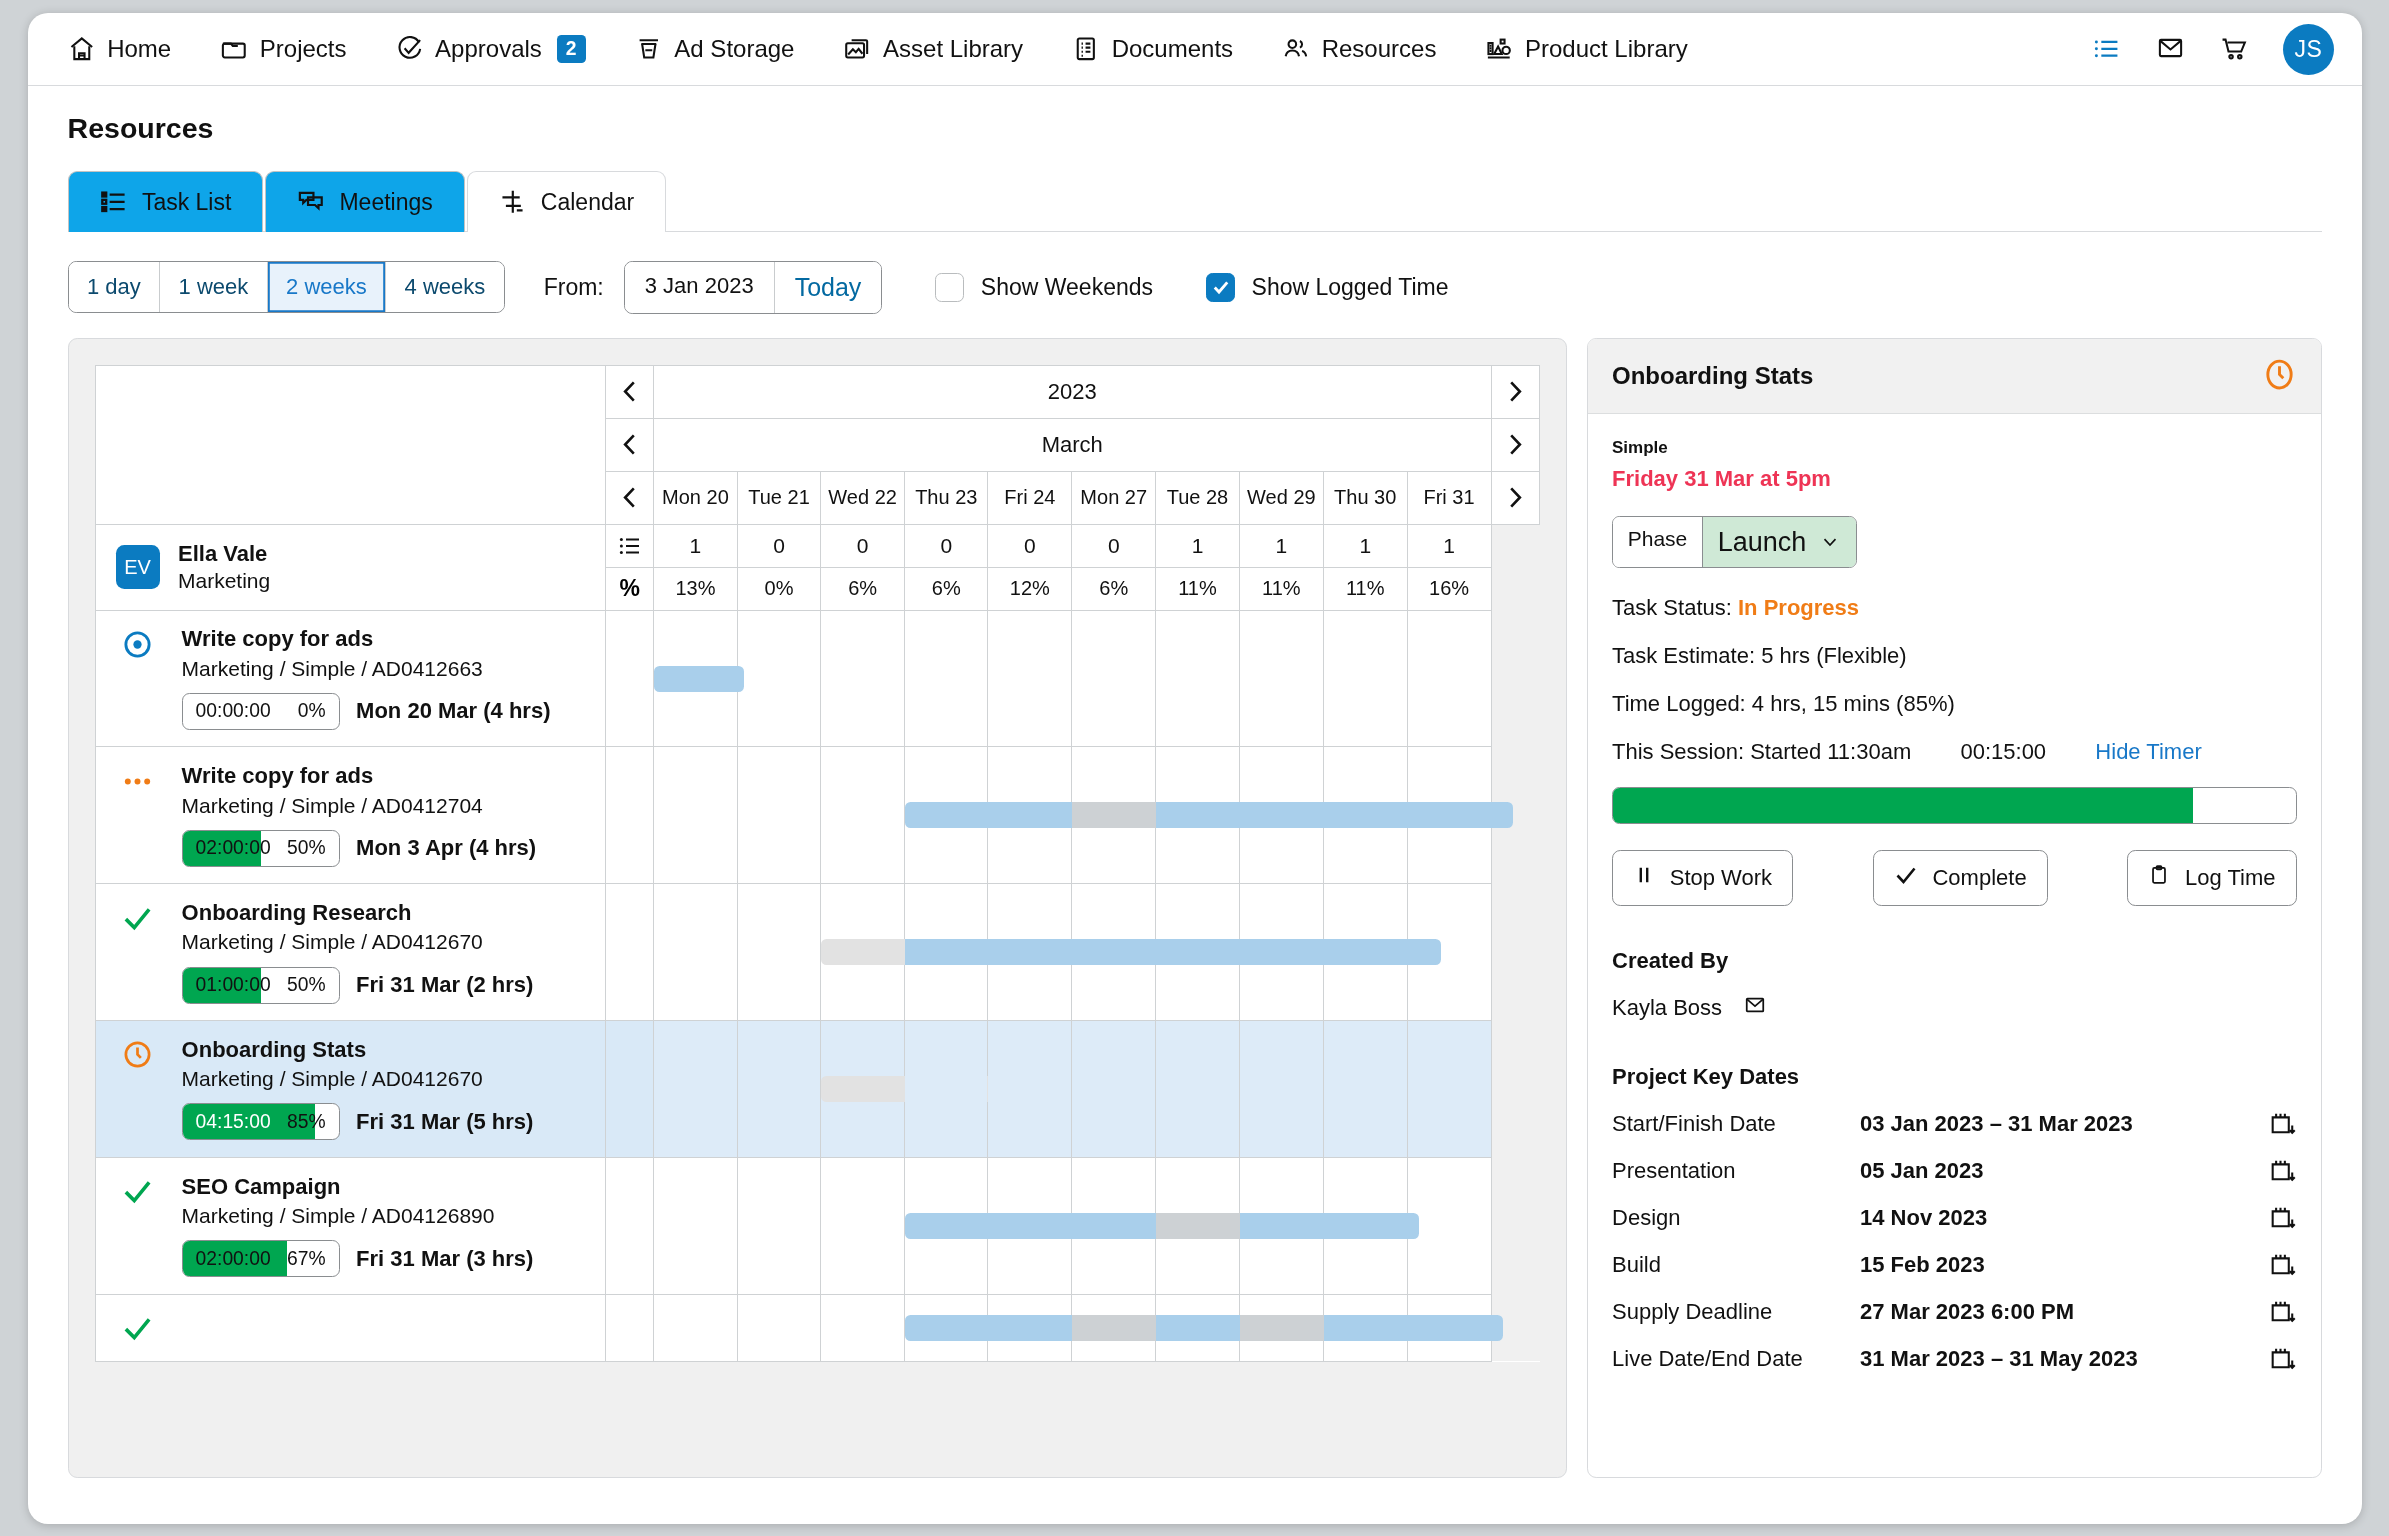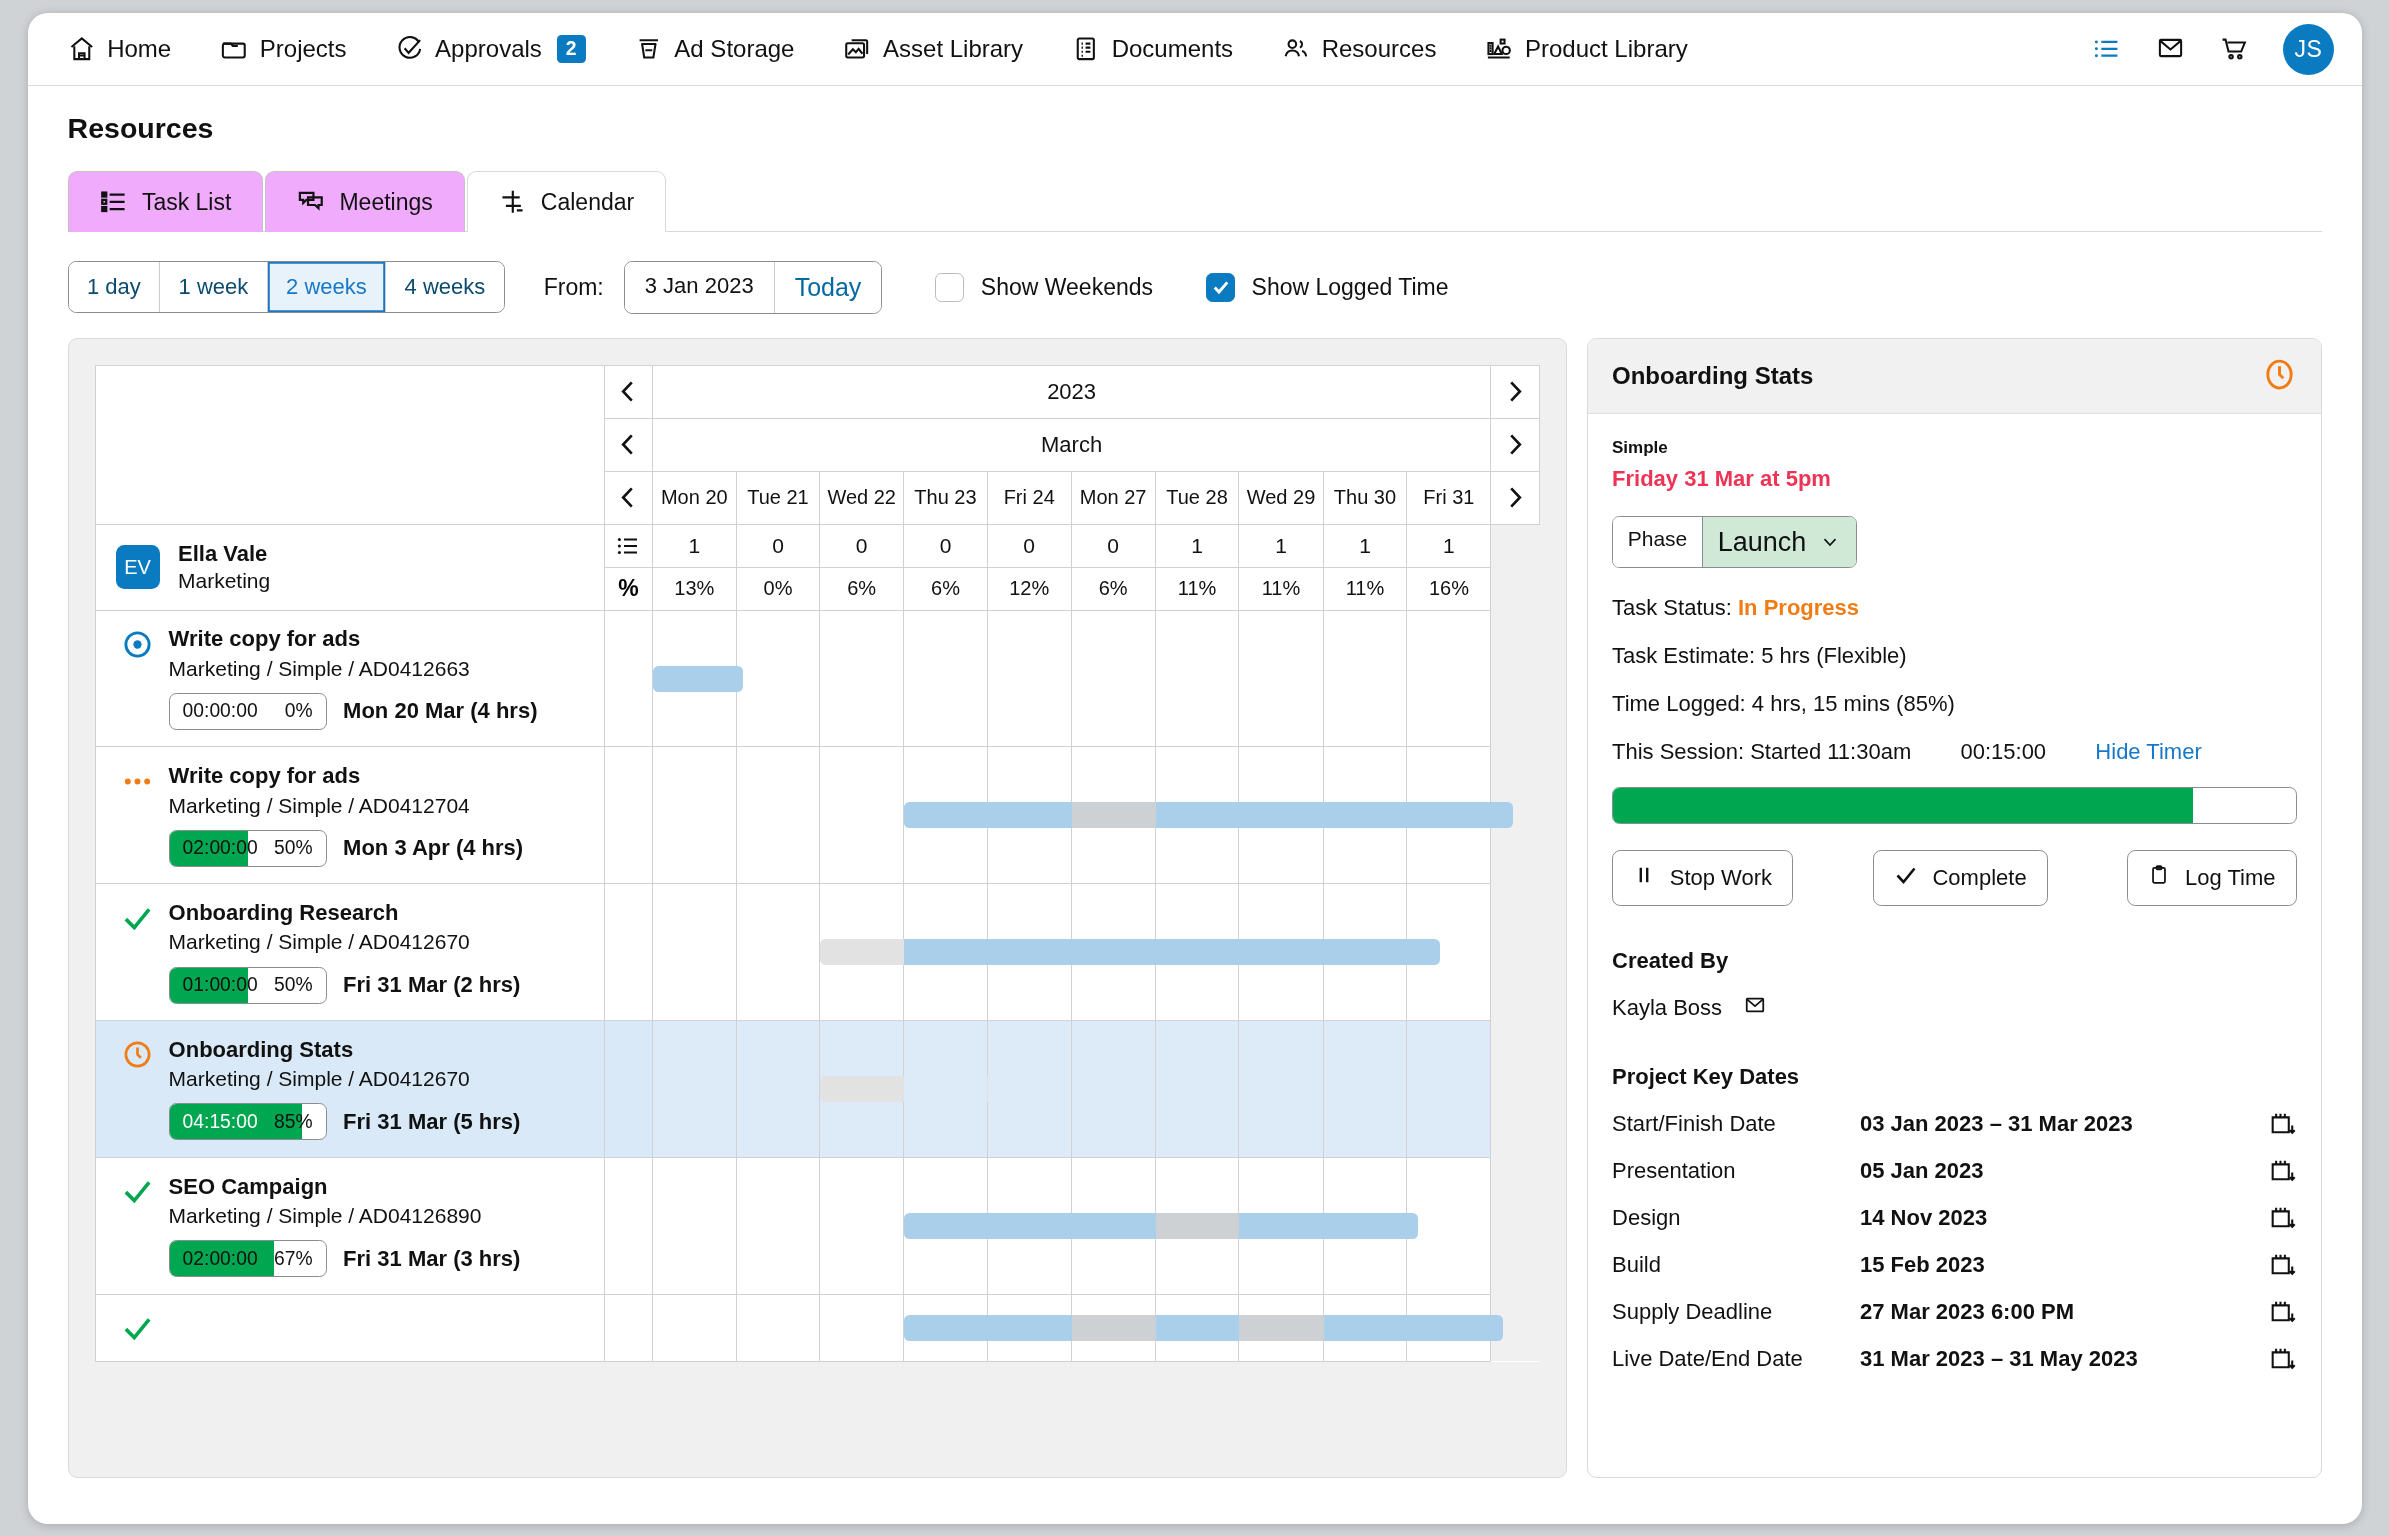--- a/index.html
+++ b/index.html
@@ -51,21 +51,21 @@
 
   
   .page { padding: 26px 40px 0 40px; }
   .page-title { font-size: 28.5px; font-weight: 700; color:#111; margin-bottom: 24px; }
 
   .tabs { display:flex; align-items:flex-end; border-bottom: 1.8px solid #d8dadd; }
   .tab {
     display:flex; align-items:center; gap: 14.7px;
     font-size: 23px; color:#111;
     padding: 16.5px 31px; cursor:pointer;
-    background:#f0abfc;
+    background:#0ea5e9;
     border: 1.8px solid #c3c3c3; border-bottom:none;
     border-radius: 9.2px 9.2px 0 0;
     margin-right: 1.8px;
     position: relative; top: 1.8px;
   }
   .tab .ico { width:27.6px; height:27.6px; display:block; }
   .tab.active { background:#fff; border-color:#d8dadd; }
 
   
   .toolbar { display:flex; align-items:center; gap: 0; padding: 29px 0 24px 0; }
@@ -124,21 +124,21 @@
     display:flex; align-items:center; gap:18.4px; padding: 13px 20px;
   }
   .pavatar {
     width:44px; height:44px; border-radius:8.3px; background:#0b7bc1; color:#fff;
     display:flex; align-items:center; justify-content:center; font-size:20px; flex:none;
   }
   .pname { font-size:22px; font-weight:700; color:#111; line-height:1.28; }
   .prole { font-size:21px; color:#111; line-height:1.28; }
 
   
-  .task { display:flex; gap:12px; padding: 14.7px 20px 16.5px 22px; align-items:flex-start; }
+  .task { display:flex; gap:25px; padding: 14.7px 20px 16.5px 22px; align-items:flex-start; }
   .tstat { width:39px; flex:none; padding-top:3.7px; display:flex; justify-content:center;}
   .tbody { flex:1; }
   .ttitle { font-size:22px; font-weight:700; color:#111; line-height:1.3; }
   .tpath  { font-size:21px; color:#111; line-height:1.38; margin-top:0.9px; }
   .trow3 { display:flex; align-items:center; gap:16.5px; margin-top:9.2px; }
   .prog {
     position:relative; width:158px; height:37px;
     border:1.8px solid #8a8d90; border-radius:7.4px; background:#fff; overflow:hidden; flex:none;
   }
   .prog .fill { position:absolute; left:0; top:0; bottom:0; background:#00a650; }

